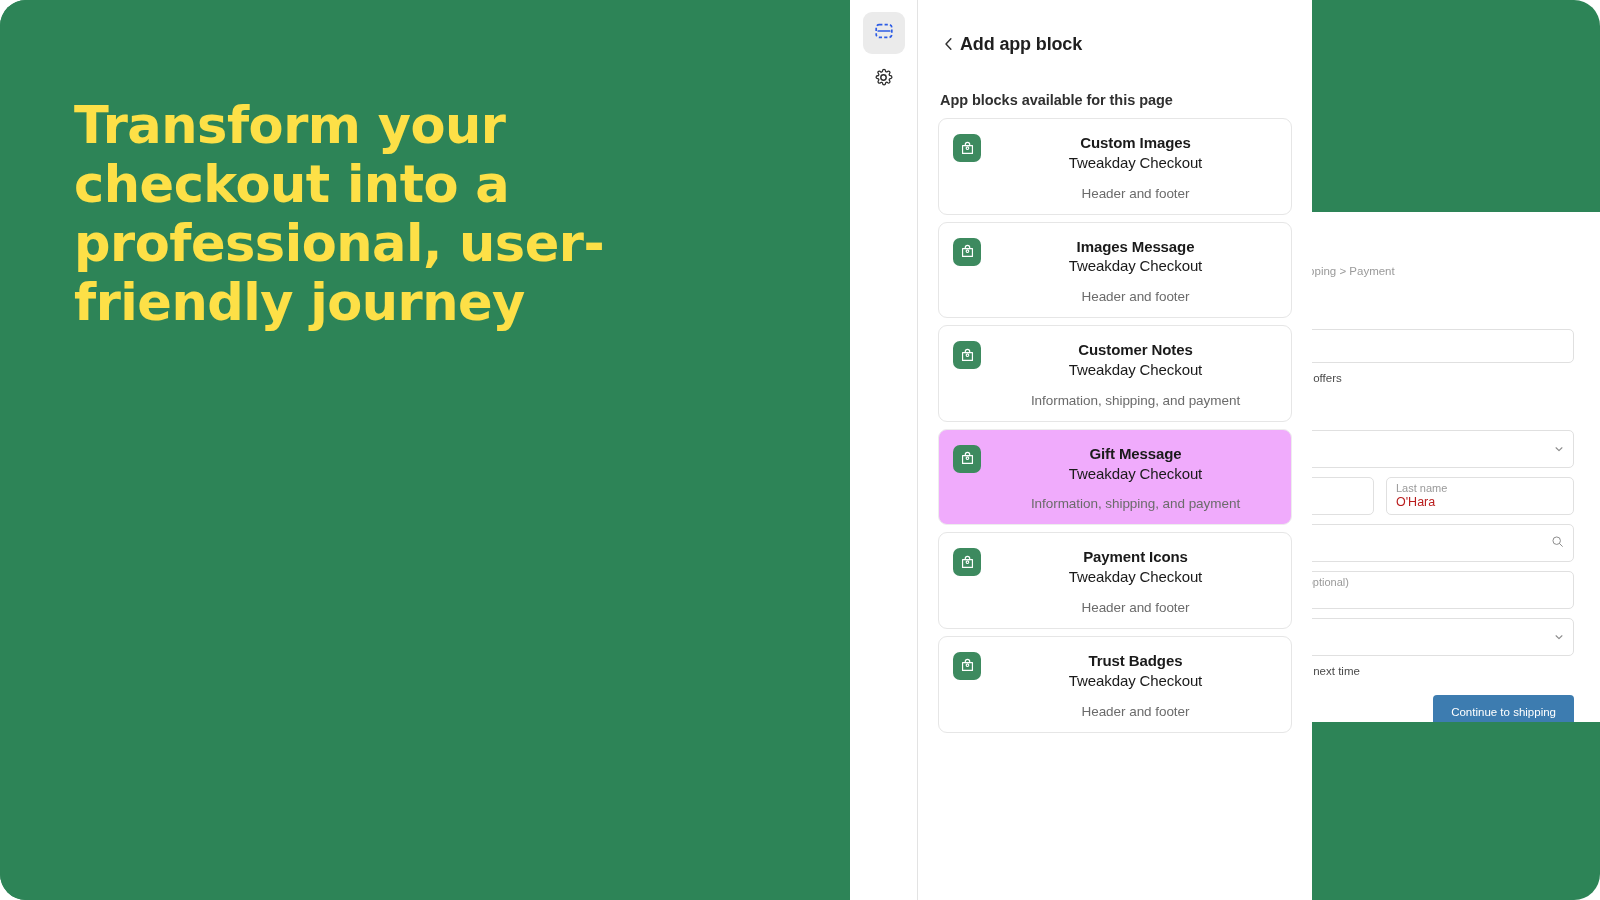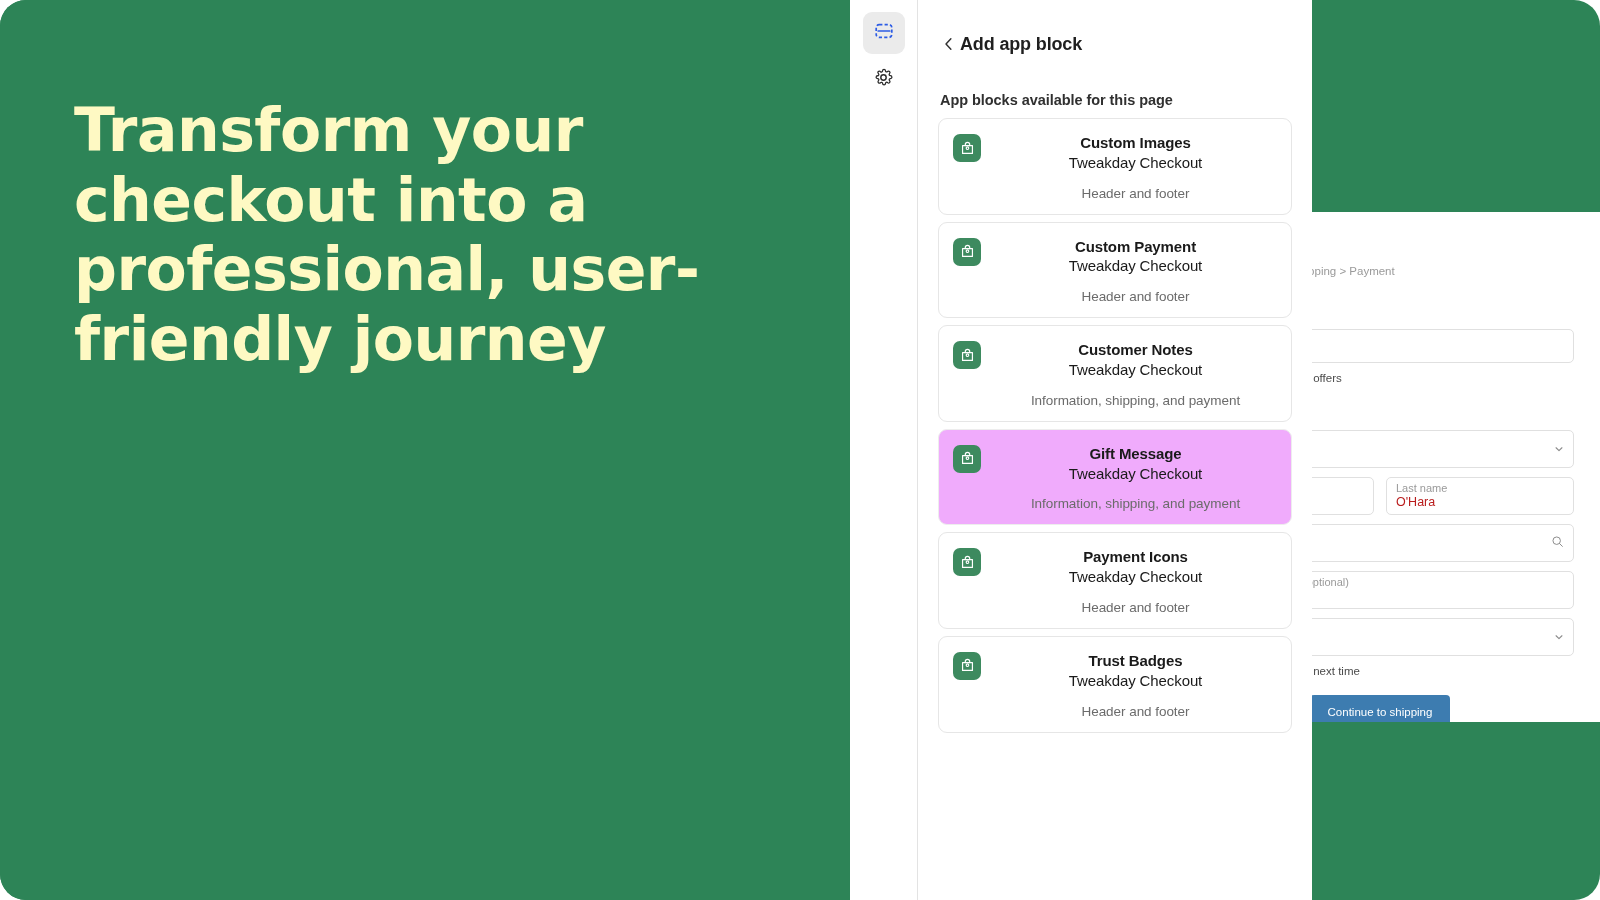--- a/index.html
+++ b/index.html
@@ -25,24 +25,24 @@
     position: absolute;
     left: 0; top: 0;
     width: 850px; height: 900px;
     background: #2d8457;
   }
   #hero-headline {
     position: absolute;
     left: 74px;
     top: 96px;
     width: 700px;
-    color: #fef9c3;
+    color: #fde047;
     font-family: "DejaVu Sans", sans-serif;
     font-weight: 700;
-    font-size: 60px;
+    font-size: 51px;
     line-height: 1.16;
     letter-spacing: -0.5px;
   }
 
   
   #editor {
     position: absolute;
     left: 850px; top: 0;
     width: 462px; height: 900px;
     background: #ffffff;
@@ -224,21 +224,21 @@
     color: #8a8a8a;
   }
   .pv-search {
     position: absolute;
     right: 9px; top: 50%;
     transform: translateY(-50%);
     color: #8a8a8a;
   }
   #pv-actions {
     display: flex;
-    justify-content: center;
+    justify-content: flex-end;
     margin-top: 18px;
   }
   #pv-continue {
     background: #3d7cb0;
     color: #ffffff;
     border: none;
     border-radius: 4px;
     padding: 11px 18px;
     font-size: 11.5px;
     font-family: "Liberation Sans", sans-serif;
@@ -305,21 +305,21 @@
           </div>
           <div class="block-card">
             <div class="app-icon">
               <svg width="17" height="17" viewBox="0 0 20 20" fill="none">
                 <path d="M4.2 6.6h11.6v9.2H4.2z" stroke="#fff" stroke-width="1.4" stroke-linejoin="round"></path>
                 <path d="M7.4 6.6V5.4a2.6 2.6 0 015.2 0v1.2" stroke="#fff" stroke-width="1.4" stroke-linecap="round"></path>
                 <circle cx="10" cy="9.6" r="1.5" stroke="#fff" stroke-width="1.3"></circle>
               </svg>
             </div>
             <div class="block-text">
-              <div class="block-name">Custom Payment</div>
+              <div class="block-name">Images Message</div>
               <div class="block-app">Tweakday Checkout</div>
               <div class="block-scope">Header and footer</div>
             </div>
           </div>
           <div class="block-card">
             <div class="app-icon">
               <svg width="17" height="17" viewBox="0 0 20 20" fill="none">
                 <path d="M4.2 6.6h11.6v9.2H4.2z" stroke="#fff" stroke-width="1.4" stroke-linejoin="round"></path>
                 <path d="M7.4 6.6V5.4a2.6 2.6 0 015.2 0v1.2" stroke="#fff" stroke-width="1.4" stroke-linecap="round"></path>
                 <circle cx="10" cy="9.6" r="1.5" stroke="#fff" stroke-width="1.3"></circle>

